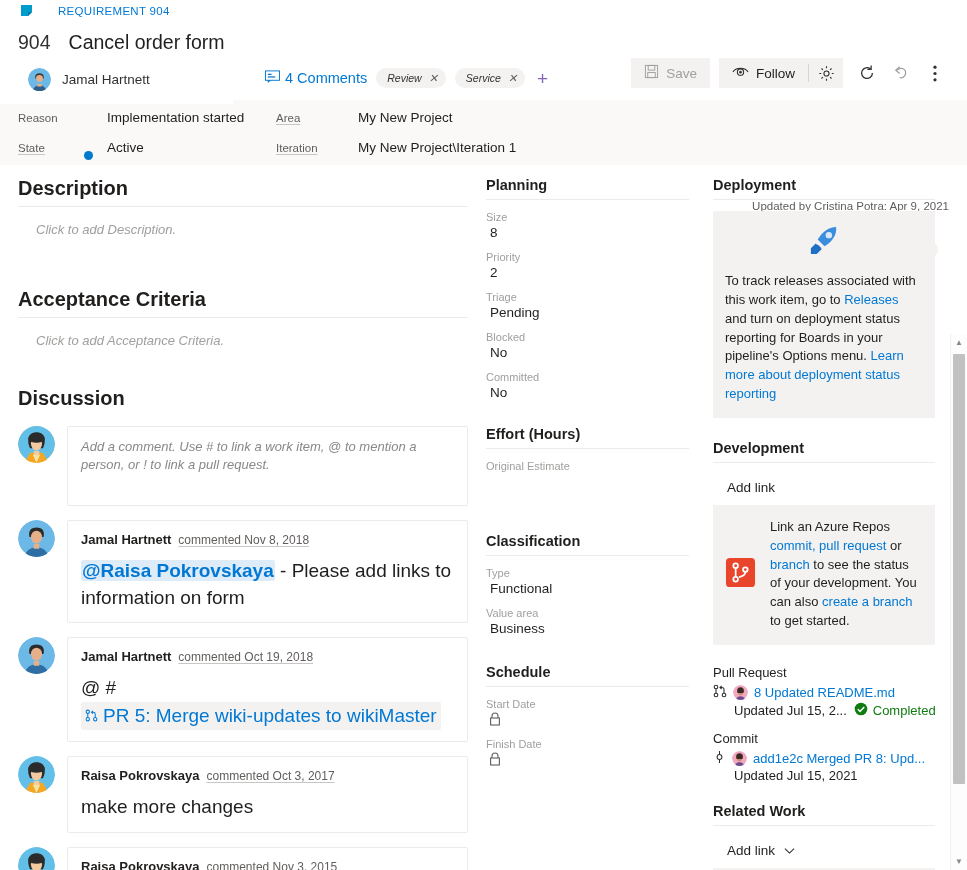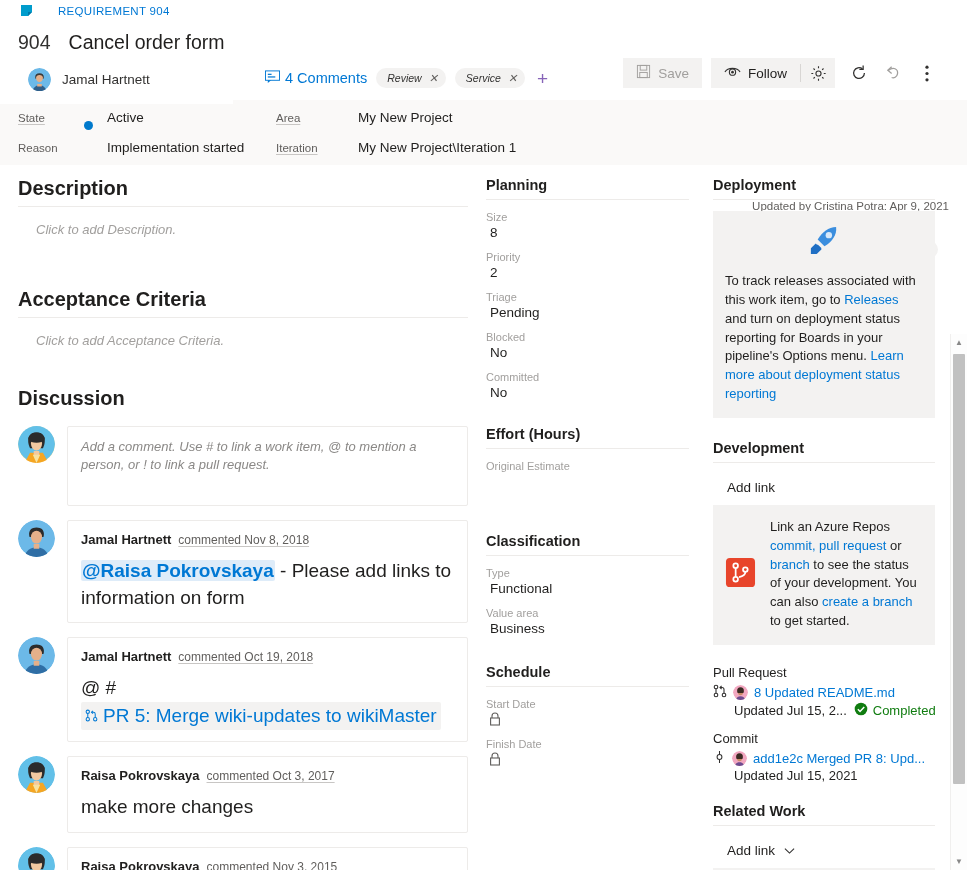--- a/index.html
+++ b/index.html
@@ -64,21 +64,21 @@
   .tag {
     display: flex; align-items: center; gap: 7px;
     background: #f3f2f1; border-radius: 11px;
     padding: 2px 8px 2px 11px; height: 20px;
     font-size: 10.5px; color: #323130; font-style: italic;
   }
   .tag-x { color: #605e5c; font-size: 11px; line-height: 1; cursor: pointer; }
   .tag-add { color: #8764b8; font-size: 19px; line-height: 1; cursor: pointer; padding: 0 3px; font-weight: 300;}
 
   
-  .toolbar { position: absolute; right: 23px; top: 58px; display: flex; align-items: flex-start; gap: 0; }
+  .toolbar { position: absolute; right: 15px; top: 58px; display: flex; align-items: flex-start; gap: 0; }
   .tb-btn {
     display: flex; align-items: center; gap: 7px;
     height: 30px; padding: 0 13px;
     font-size: 13.5px; border: none; background: transparent; cursor: pointer;
     color: #201f1e; font-family: inherit;
   }
   .tb-save { background: #f3f2f1; color: #a19f9d; margin-right: 9px; }
   .tb-follow-grp { display: flex; align-items: center; background: #f3f2f1; margin-right: 7px; }
   .tb-sep { width: 1px; height: 18px; background: #d8d6d4; }
   .tb-icon-btn {
@@ -321,27 +321,27 @@
       </button>
     </div>
   </div>
 
   <div class="subheader">
     <div class="white-notch"></div>
     <div class="updated-by">Updated by Cristina Potra: Apr 9, 2021</div>
 
     <div class="fields-left">
       <div class="field-line">
+        <span class="field-label nolink">Reason</span>
+        <span class="field-value" style="margin-left:23px;">Implementation started</span>
+      </div>
+      <div class="field-line">
         <span class="field-label">State</span>
         <span class="state-dot"></span>
         <span class="field-value">Active</span>
-      </div>
-      <div class="field-line">
-        <span class="field-label nolink">Reason</span>
-        <span class="field-value" style="margin-left:23px;">Implementation started</span>
       </div>
     </div>
 
     <div class="fields-mid">
       <div class="field-line">
         <span class="field-label fld-wide">Area</span>
         <span class="field-value">My New Project</span>
       </div>
       <div class="field-line">
         <span class="field-label fld-wide">Iteration</span>

